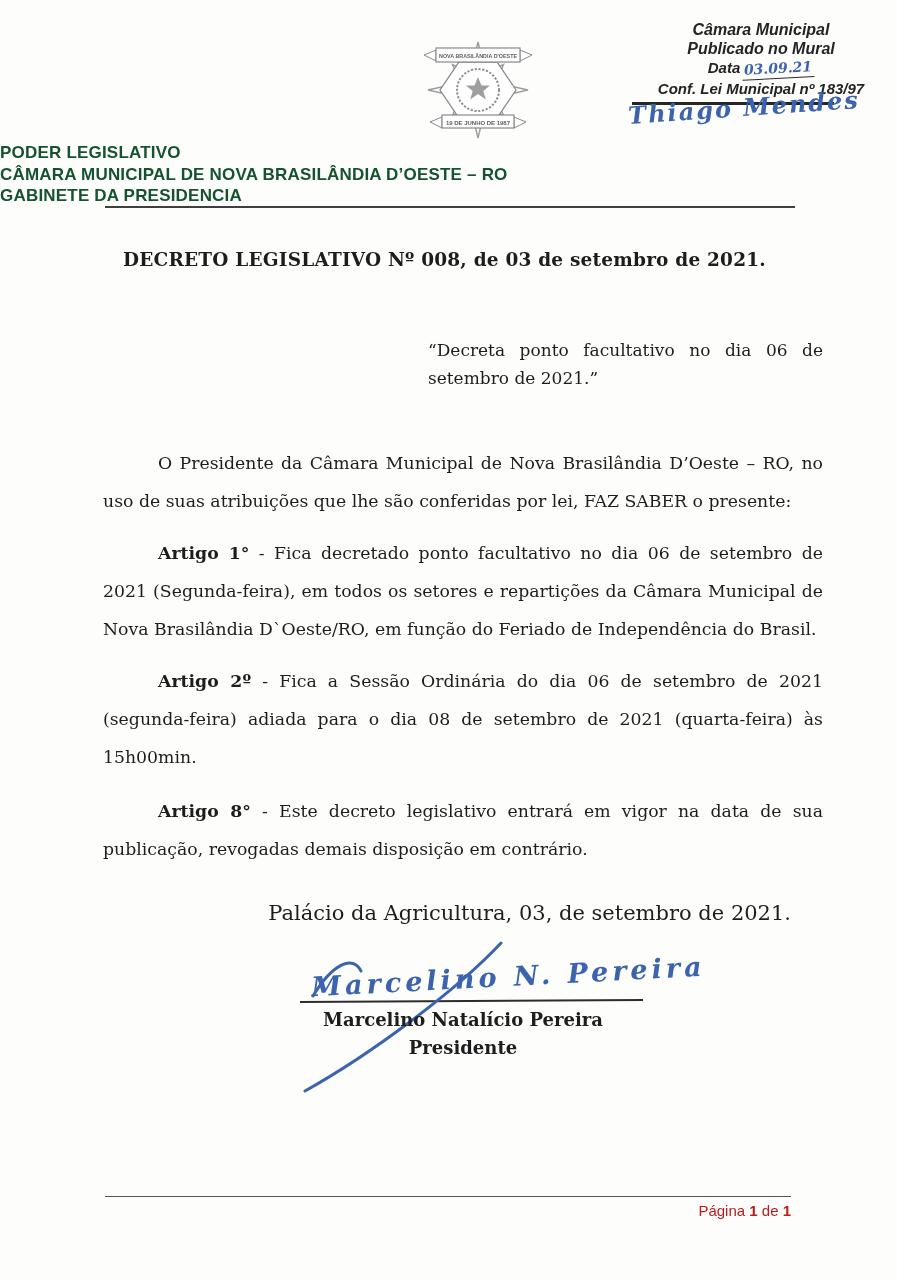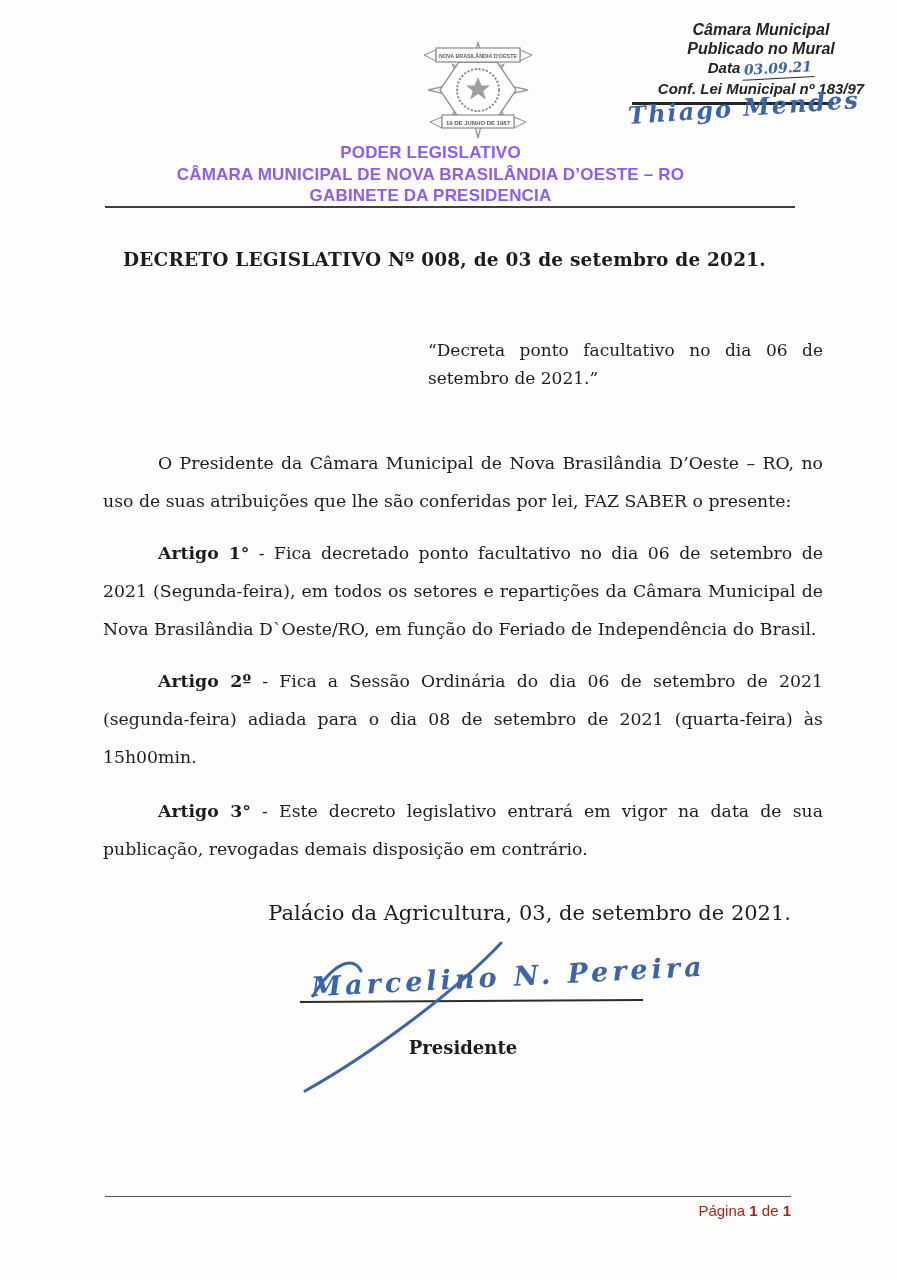--- a/index.html
+++ b/index.html
@@ -45,24 +45,24 @@
     text-align:left;
     white-space:nowrap;
   }
 
   
   .seal{position:absolute;left:398px;top:40px;}
 
   
   .letterhead{
     position:absolute;left:0;top:142px;width:861px;
-    text-align:center;
+    text-align:left;
     font-family:"Liberation Sans", sans-serif;
     font-weight:bold;font-size:17px;line-height:21.5px;
-    color:#8b5cf6;
+    color:#14532d;
     letter-spacing:.2px;
   }
   .head-rule{position:absolute;left:105px;top:206px;width:690px;border-top:2.5px solid #3f3f3f;}
 
   
   .doc-body{position:absolute;left:103px;top:248px;width:720px;}
   .doc-title{
     font-weight:bold;font-size:18.5px;line-height:24px;
     margin:0 0 64px 20px;letter-spacing:.2px;
   }
@@ -161,31 +161,32 @@
 
     <p class="epigraph">“Decreta ponto facultativo no dia 06 de setembro de 2021.”</p>
 
     <p class="para preamble">O Presidente da Câmara Municipal de Nova Brasilândia D’Oeste – RO, no uso de suas atribuições que lhe são conferidas por lei, FAZ SABER o presente:</p>
 
 
     <p class="para article"><span class="b">Artigo 1°</span><span> - Fica decretado ponto facultativo no dia 06 de setembro de 2021 (Segunda-feira), em todos os setores e repartições da Câmara Municipal de Nova Brasilândia D`Oeste/RO, em função do Feriado de Independência do Brasil.</span></p>
 
     <p class="para article article-2"><span class="b">Artigo 2º</span><span> - Fica a Sessão Ordinária do dia 06 de setembro de 2021 (segunda-feira) adiada para o dia 08 de setembro de 2021 (quarta-feira) às 15h00min.</span></p>
 
-    <p class="para article"><span class="b">Artigo 3°</span><span> - Este decreto legislativo entrará em vigor na data de sua publicação, revogadas demais disposição em contrário.</span></p>
+    <p class="para article"><span class="b">Artigo 8°</span><span> - Este decreto legislativo entrará em vigor na data de sua publicação, revogadas demais disposição em contrário.</span></p>
 
     <p class="dateline">Palácio da Agricultura, 03, de setembro de 2021.</p>
 
     <div class="sig-block">
       <svg class="sig-flourish" width="440" height="160" viewBox="0 0 440 160">
         <line x1="47" y1="61" x2="390" y2="59" stroke="#2c2c2c" stroke-width="2"></line>
         <path d="M248,2 C205,48 120,112 52,150" fill="none" stroke="#3c63ad" stroke-width="3" stroke-linecap="round"></path>
         <path d="M60,55 C80,22 100,14 108,30" fill="none" stroke="#3c63ad" stroke-width="3" stroke-linecap="round"></path>
       </svg>
       <div class="sig-script">Marcelino N. Pereira</div>
+      <div class="sig-name">Marcelino Natalício Pereira</div>
       <div class="sig-role">Presidente</div>
     </div>
   </div>
 
   <div class="footer-rule"></div>
   <div class="footer-text"><span>Página</span>&nbsp;<span class="b">1</span>&nbsp;<span>de</span>&nbsp;<span class="b">1</span></div>
 
 </div>
 
 </body></html>

